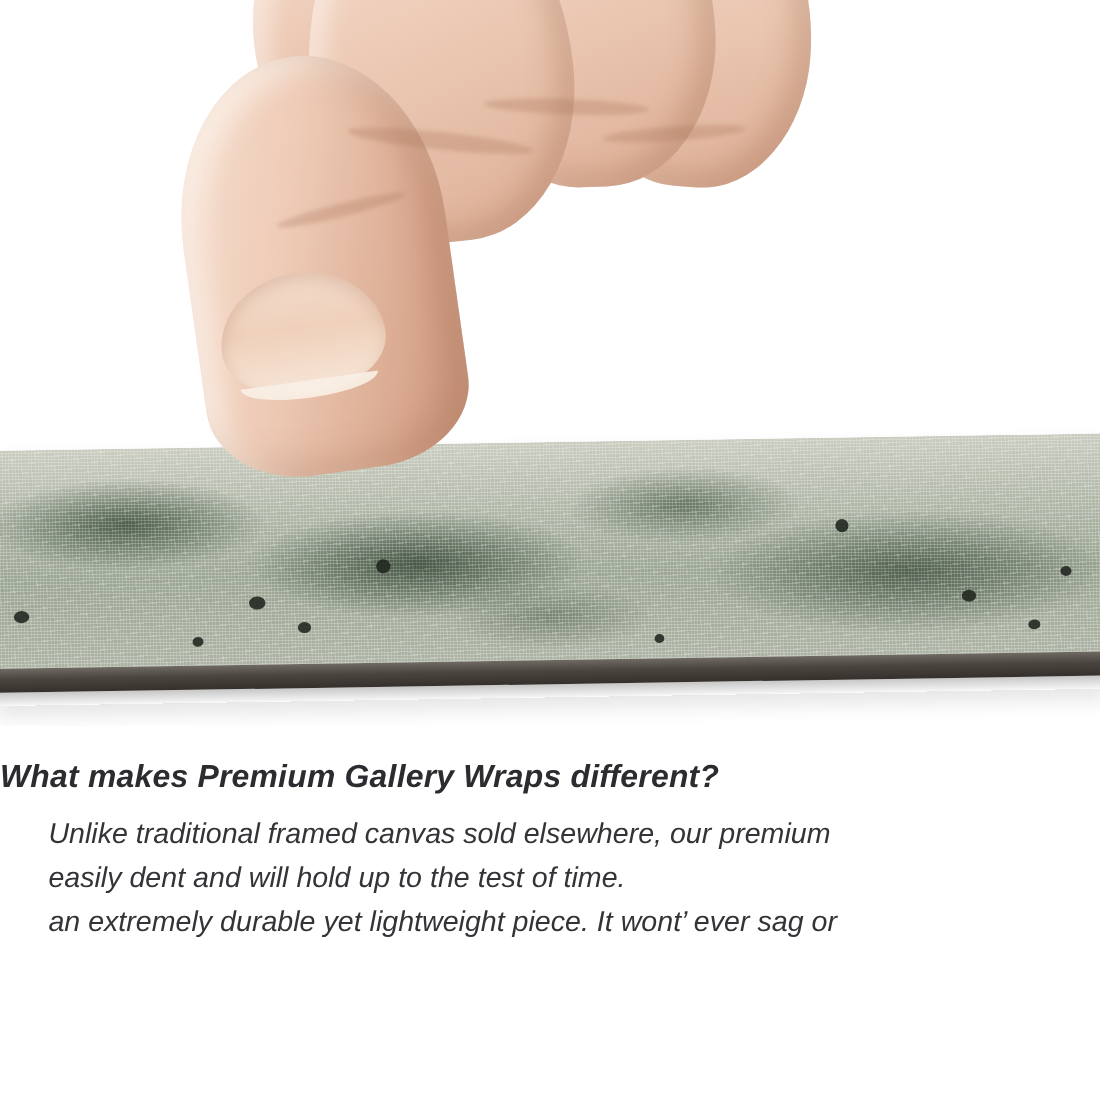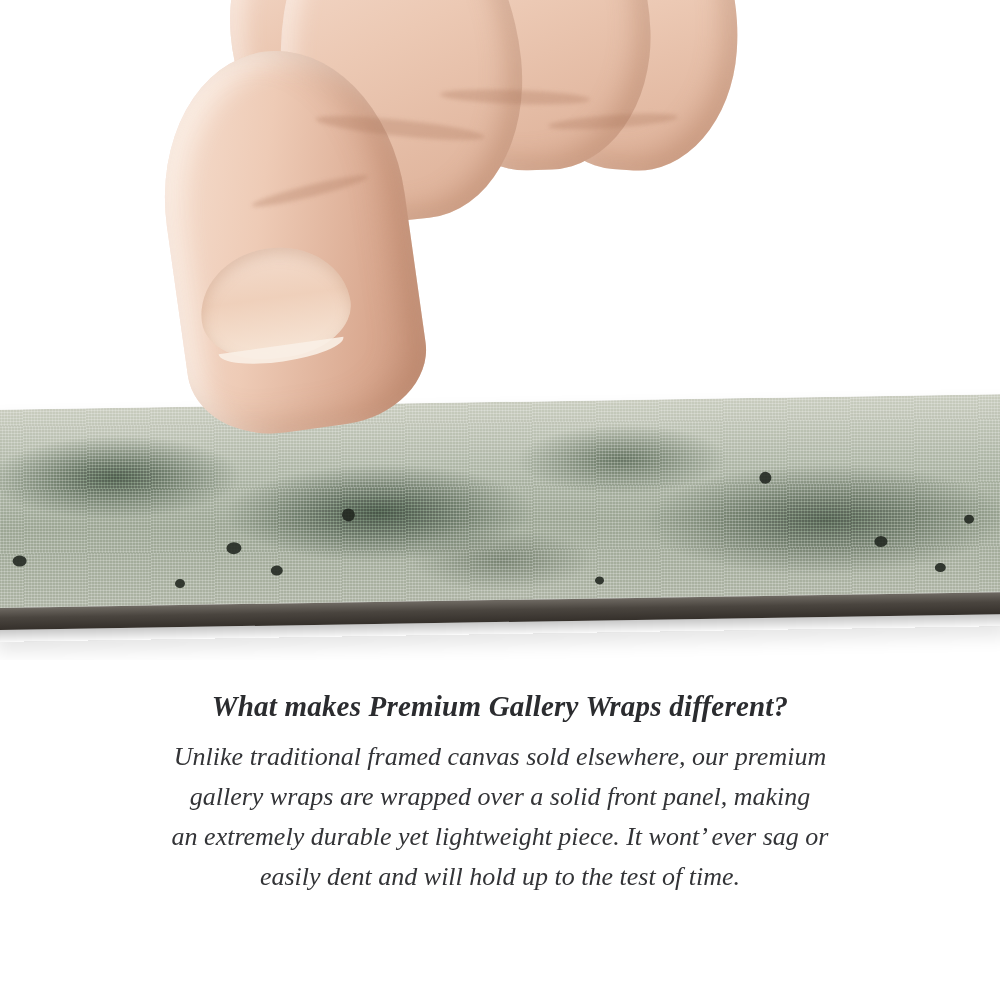--- a/index.html
+++ b/index.html
@@ -158,37 +158,37 @@
     height: 14px;
     background: linear-gradient(180deg, rgba(0,0,0,0.22), rgba(0,0,0,0));
   }
 
   
   .caption {
     position: absolute;
     left: 0;
     top: 690px;
     width: 1000px;
-    text-align: center;
     color: #2f3033;
-    font-family: Liberation Serif, serif;
+    font-family: Liberation Sans, sans-serif;
     font-style: italic;
   }
   .caption-heading {
     font-size: 29px;
     font-weight: bold;
     letter-spacing: 0.2px;
     margin: 0 0 14px 0;
     color: #2b2c2f;
   }
   .caption-line {
     font-size: 26px;
     line-height: 40px;
     color: #333437;
     margin: 0;
+    padding-left: 44px;
   }
   .caption-line.last {
     margin-top: 12px;
   }
 </style>
 </head>
 <body>
 
 <div class="promo">
 
@@ -224,18 +224,17 @@
 
       <div class="wrap-edge"></div>
       <div class="wrap-shadow"></div>
     </div>
 
   </div>
 
   <div class="caption">
     <div class="caption-heading">What makes Premium Gallery Wraps different?</div>
     <p class="caption-line">Unlike traditional framed canvas sold elsewhere, our premium</p>
-    <p class="caption-line">gallery wraps are wrapped over a solid front panel, making</p>
+    <p class="caption-line">easily dent and will hold up to the test of time.</p>
     <p class="caption-line">an extremely durable yet lightweight piece. It wont’ ever sag or</p>
-    <p class="caption-line">easily dent and will hold up to the test of time.</p>
   </div>
 
 </div>
 
 </body></html>

